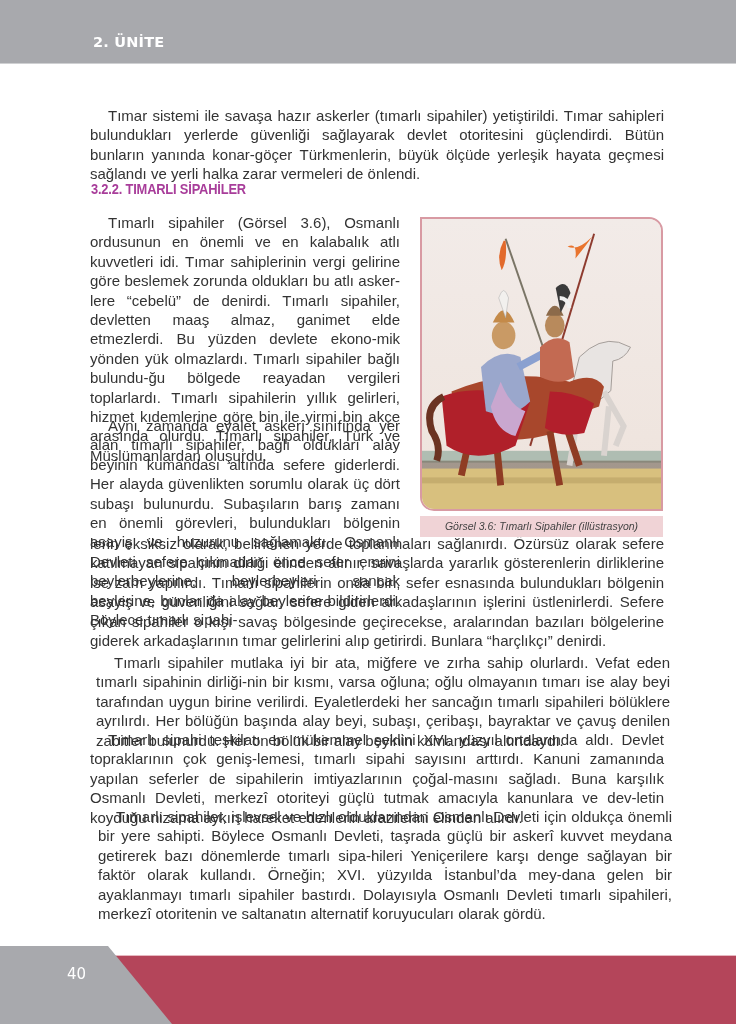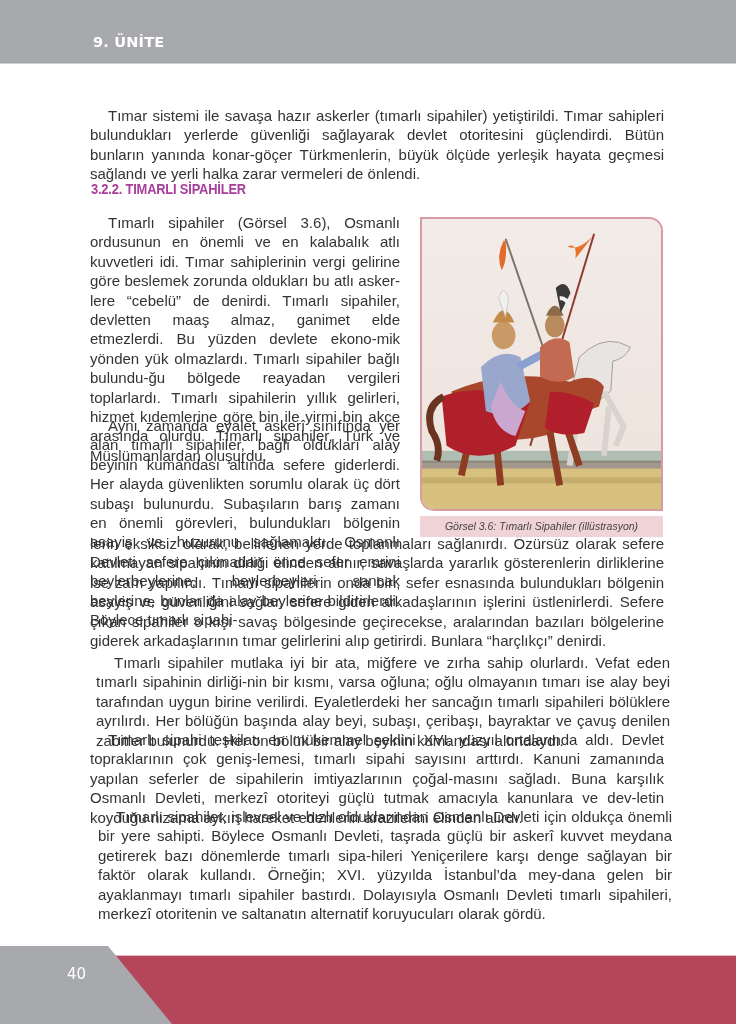--- a/index.html
+++ b/index.html
@@ -71,21 +71,21 @@
   .page-number {
     position: absolute; left: 67px; top: 965px;
     font-size: 15px; color: #ffffff; font-weight: normal;
     font-family: "DejaVu Sans", sans-serif;
   }
 </style>
 </head>
 <body>
 
 <div class="top-band">
-  <div class="unit-title">9. ÜNİTE</div>
+  <div class="unit-title">2. ÜNİTE</div>
 </div>
 
 <p class="para" id="p-intro">Tımar sistemi ile savaşa hazır askerler (tımarlı sipahiler) yetiştirildi. Tımar sahipleri bulundukları yerlerde güvenliği sağlayarak devlet otoritesini güçlendirdi. Bütün bunların yanında konar-göçer Türkmenlerin, büyük ölçüde yerleşik hayata geçmesi sağlandı ve yerli halka zarar vermeleri de önlendi.</p>
 
 <h2 class="section-heading">3.2.2. TIMARLI SİPAHİLER</h2>
 
 <p class="para" id="p-col1">Tımarlı sipahiler (Görsel 3.6), Osmanlı ordusunun en önemli ve en kalabalık atlı kuvvetleri idi. Tımar sahiplerinin vergi gelirine göre beslemek zorunda oldukları bu atlı asker-lere “cebelü” de denirdi. Tımarlı sipahiler, devletten maaş almaz, ganimet elde etmezlerdi. Bu yüzden devlete ekono-mik yönden yük olmazlardı. Tımarlı sipahiler bağlı bulundu-ğu bölgede reayadan vergileri toplarlardı. Tımarlı sipahilerin yıllık gelirleri, hizmet kıdemlerine göre bin ile yirmi bin akçe arasında olurdu. Tımarlı sipahiler, Türk ve Müslümanlardan oluşurdu.</p>
 <p class="para" id="p-col2">Aynı zamanda eyalet askerî sınıfında yer alan tımarlı sipahiler, bağlı oldukları alay beyinin kumandası altında sefere giderlerdi. Her alayda güvenlikten sorumlu olarak üç dört subaşı bulunurdu. Subaşıların barış zamanı en önemli görevleri, bulundukları bölgenin asayiş ve huzurunu sağlamaktı. Osmanlı Devleti sefere çıkmadan önce sefer emrini beylerbeylerine, beylerbeyleri sancak beylerine, bunlar da alay beylerine bildirirlerdi. Böylece tımarlı sipahi-</p>
 <p class="para noindent" id="p-wide1">lerin eksiksiz olarak, belirlenen yerde toplanmaları sağlanırdı. Özürsüz olarak sefere katılmayan sipahinin dirliği elinden alınır, savaşlarda yararlık gösterenlerin dirliklerine ise zam yapılırdı. Tımarlı sipahilerin onda biri, sefer esnasında bulundukları bölgenin asayiş ve güvenliğini sağlar, sefere giden arkadaşlarının işlerini üstlenirlerdi. Sefere çıkan sipahiler o kışı savaş bölgesinde geçirecekse, aralarından bazıları bölgelerine giderek arkadaşlarının tımar gelirlerini alıp getirirdi. Bunlara “harçlıkçı” denirdi.</p>
 <p class="para" id="p-wide2">Tımarlı sipahiler mutlaka iyi bir ata, miğfere ve zırha sahip olurlardı. Vefat eden tımarlı sipahinin dirliği-nin bir kısmı, varsa oğluna; oğlu olmayanın tımarı ise alay beyi tarafından uygun birine verilirdi. Eyaletlerdeki her sancağın tımarlı sipahileri bölüklere ayrılırdı. Her bölüğün başında alay beyi, subaşı, çeribaşı, bayraktar ve çavuş denilen zabitler bulunurdu. Her on bölük bir alay beyinin kumandası altındaydı.</p>

